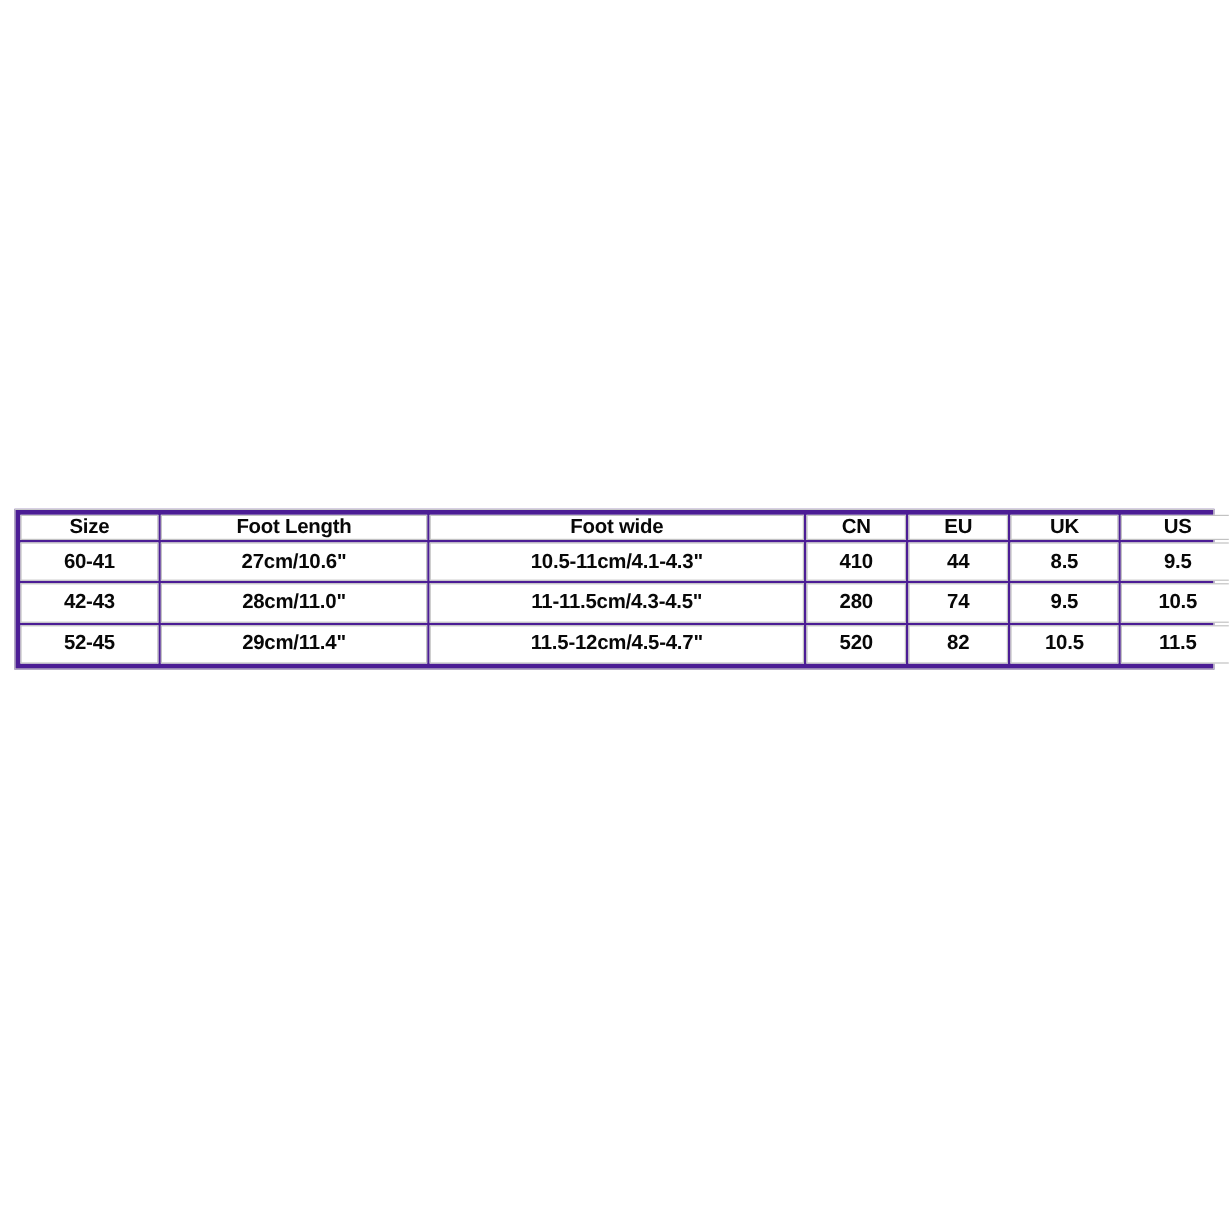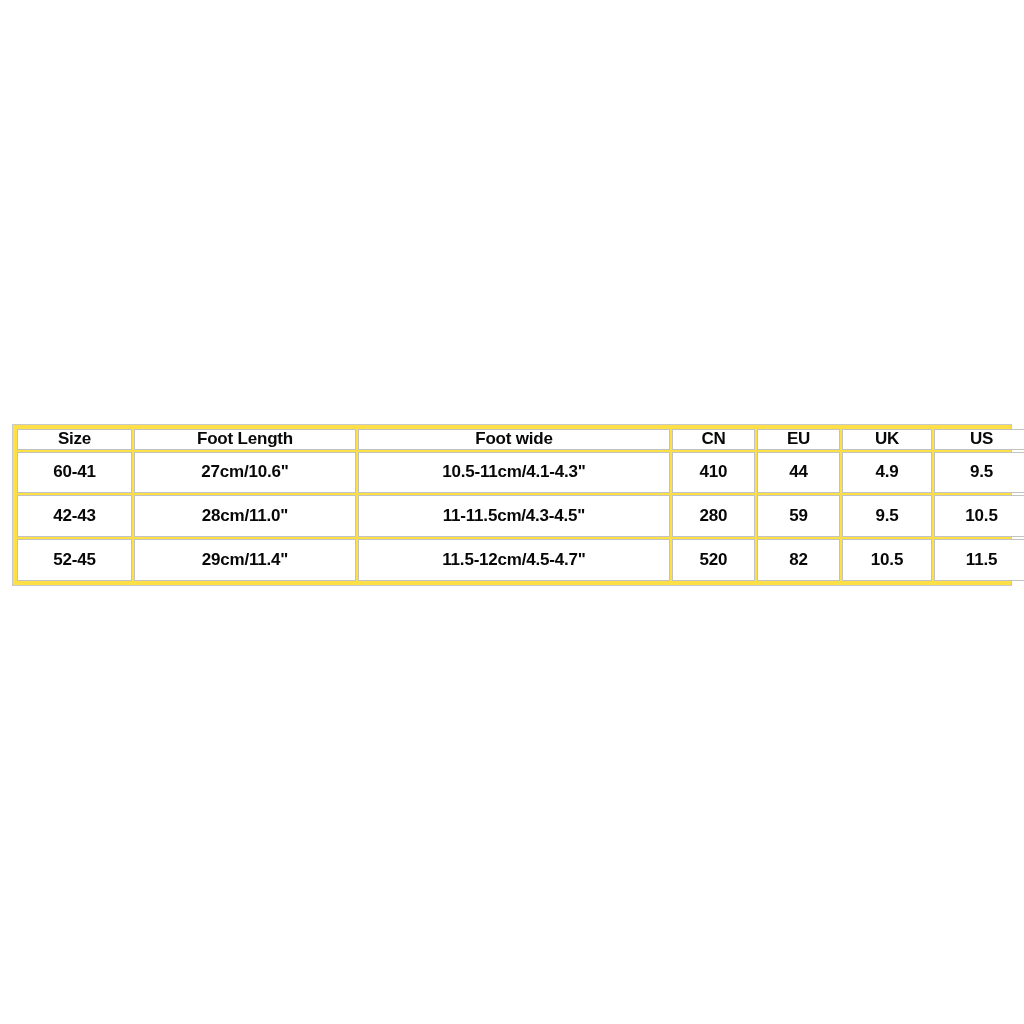--- a/index.html
+++ b/index.html
@@ -16,24 +16,24 @@
     font-family: "Liberation Sans", sans-serif;
     -webkit-font-smoothing: antialiased;
   }
 
   
   #size-chart {
     position: absolute;
     left: 12px;
     top: 424px;
     width: 1000px;
-    height: 162px;
+    height: 134px;
     box-sizing: border-box;
     border: 1px solid #c9c9c9;
-    background: #fde047;
+    background: #4c1d95;
     padding: 2px;
   }
 
   table.chart {
     width: 100%;
     height: 100%;
     border-collapse: separate;
     border-spacing: 2px;
     table-layout: fixed;
   }
@@ -93,29 +93,29 @@
         <th>US</th>
       </tr>
     </thead>
     <tbody>
       <tr>
         <td>60-41</td>
         <td>27cm/10.6"</td>
         <td>10.5-11cm/4.1-4.3"</td>
         <td>410</td>
         <td>44</td>
-        <td>4.9</td>
+        <td>8.5</td>
         <td>9.5</td>
       </tr>
       <tr>
         <td>42-43</td>
         <td>28cm/11.0"</td>
         <td>11-11.5cm/4.3-4.5"</td>
         <td>280</td>
-        <td>59</td>
+        <td>74</td>
         <td>9.5</td>
         <td>10.5</td>
       </tr>
       <tr>
         <td>52-45</td>
         <td>29cm/11.4"</td>
         <td>11.5-12cm/4.5-4.7"</td>
         <td>520</td>
         <td>82</td>
         <td>10.5</td>

